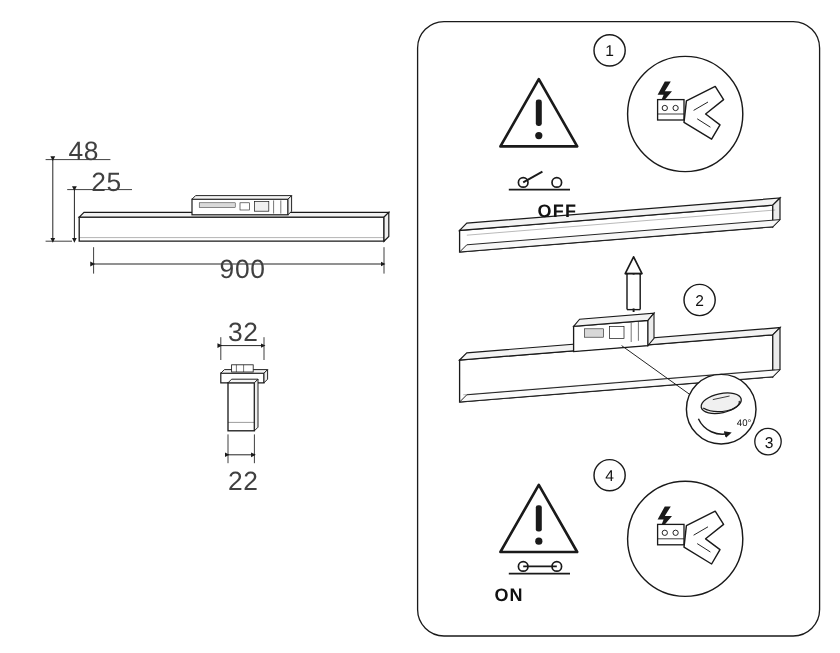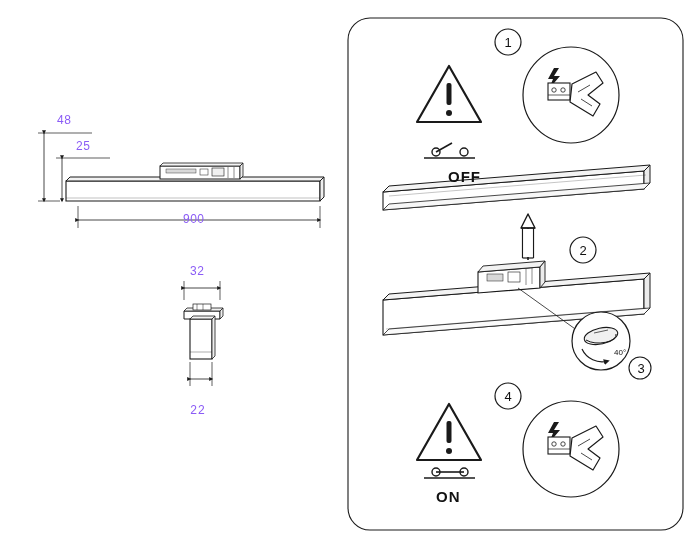--- a/index.html
+++ b/index.html
@@ -17,22 +17,22 @@
   }
   #sheet {
     position: absolute;
     left: 0; top: 0;
     width: 700px;
     height: 544px;
   }
   .dim-label {
     position: absolute;
     font-family: "Liberation Sans", sans-serif;
-    font-size: 12px;
-    color: #8b5cf6;
+    font-size: 22px;
+    color: #404040;
     letter-spacing: 0.5px;
     white-space: nowrap;
   }
   .step-num {
     position: absolute;
     font-family: "Liberation Sans", sans-serif;
     font-size: 13px;
     color: #111;
     text-align: center;
     white-space: nowrap;
@@ -231,29 +231,29 @@
   </svg>
 
   <div class="dim-label" style="left:57px; top:113px;">48</div>
 
   <div class="dim-label" style="left:76px; top:139px;text-align:right;">25</div>
 
   <div class="dim-label" style="left:183px; top:212px;">900</div>
 
   <div class="dim-label" style="left:190px; top:264px;">32</div>
 
-  <div class="dim-label" style="left:190px; top:404px;font-family:Liberation Mono, monospace;">22</div>
+  <div class="dim-label" style="left:190px; top:388px;">22</div>
 
   <div class="step-num" style="left:502px; top:35px; width:12px;">1</div>
 
   <div class="switch-label" style="left:448px; top:168px;">OFF</div>
 
   <div class="step-num" style="left:577px; top:243px; width:12px;">2</div>
 
   <div class="step-num" style="left:635px; top:361px; width:12px;">3</div>
 
   <div class="angle-label" style="left:614px; top:348px;">40°</div>
 
   <div class="step-num" style="left:502px; top:389px; width:12px;">4</div>
 
-  <div class="switch-label" style="left:436px; top:488px;">ON</div>
+  <div class="switch-label" style="left:412px; top:488px;">ON</div>
 
 </div>
 
 </body></html>

